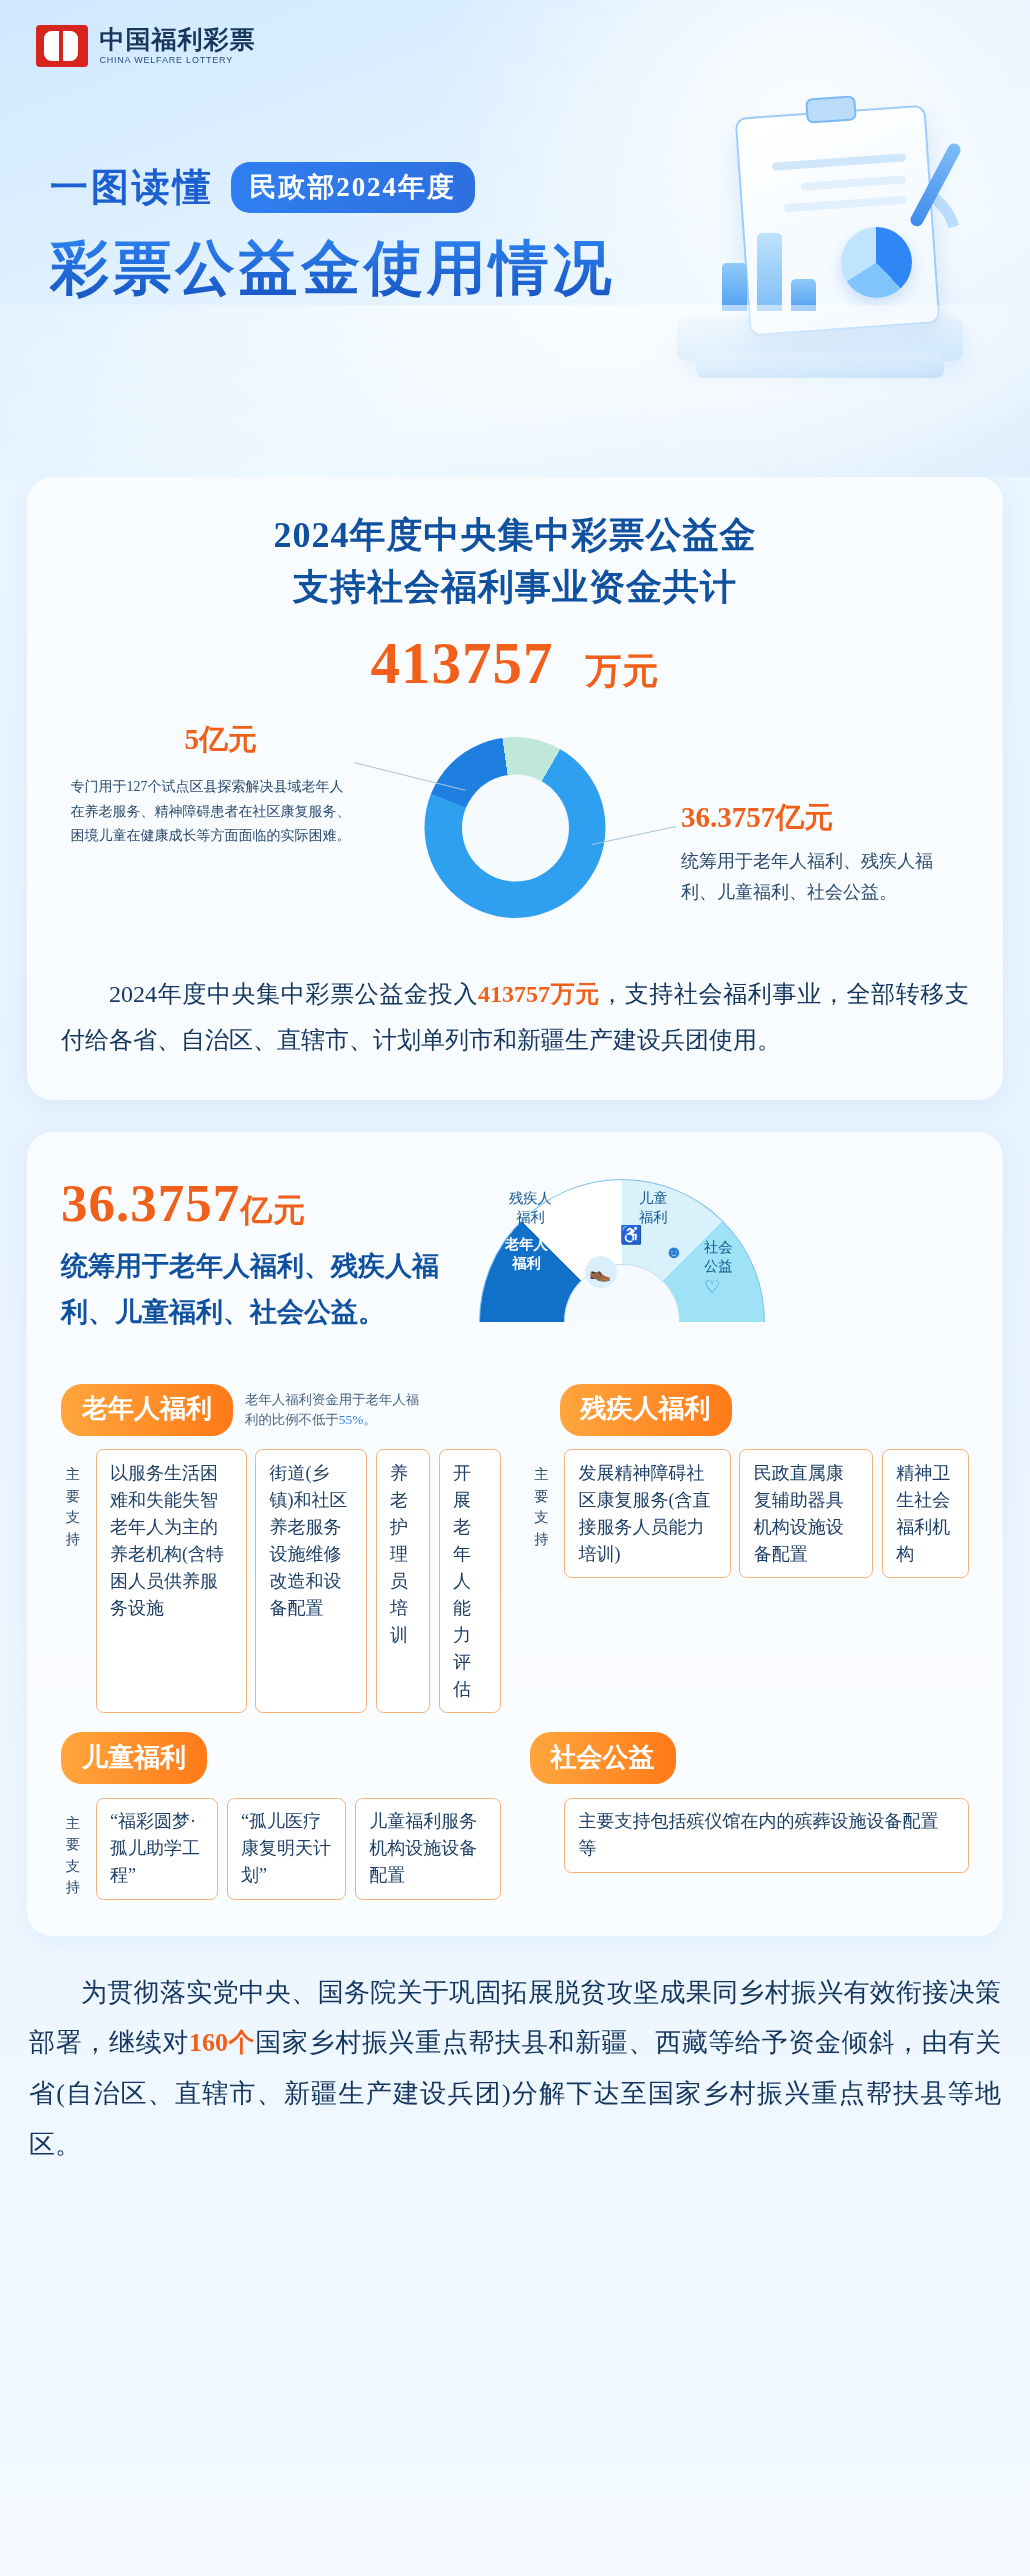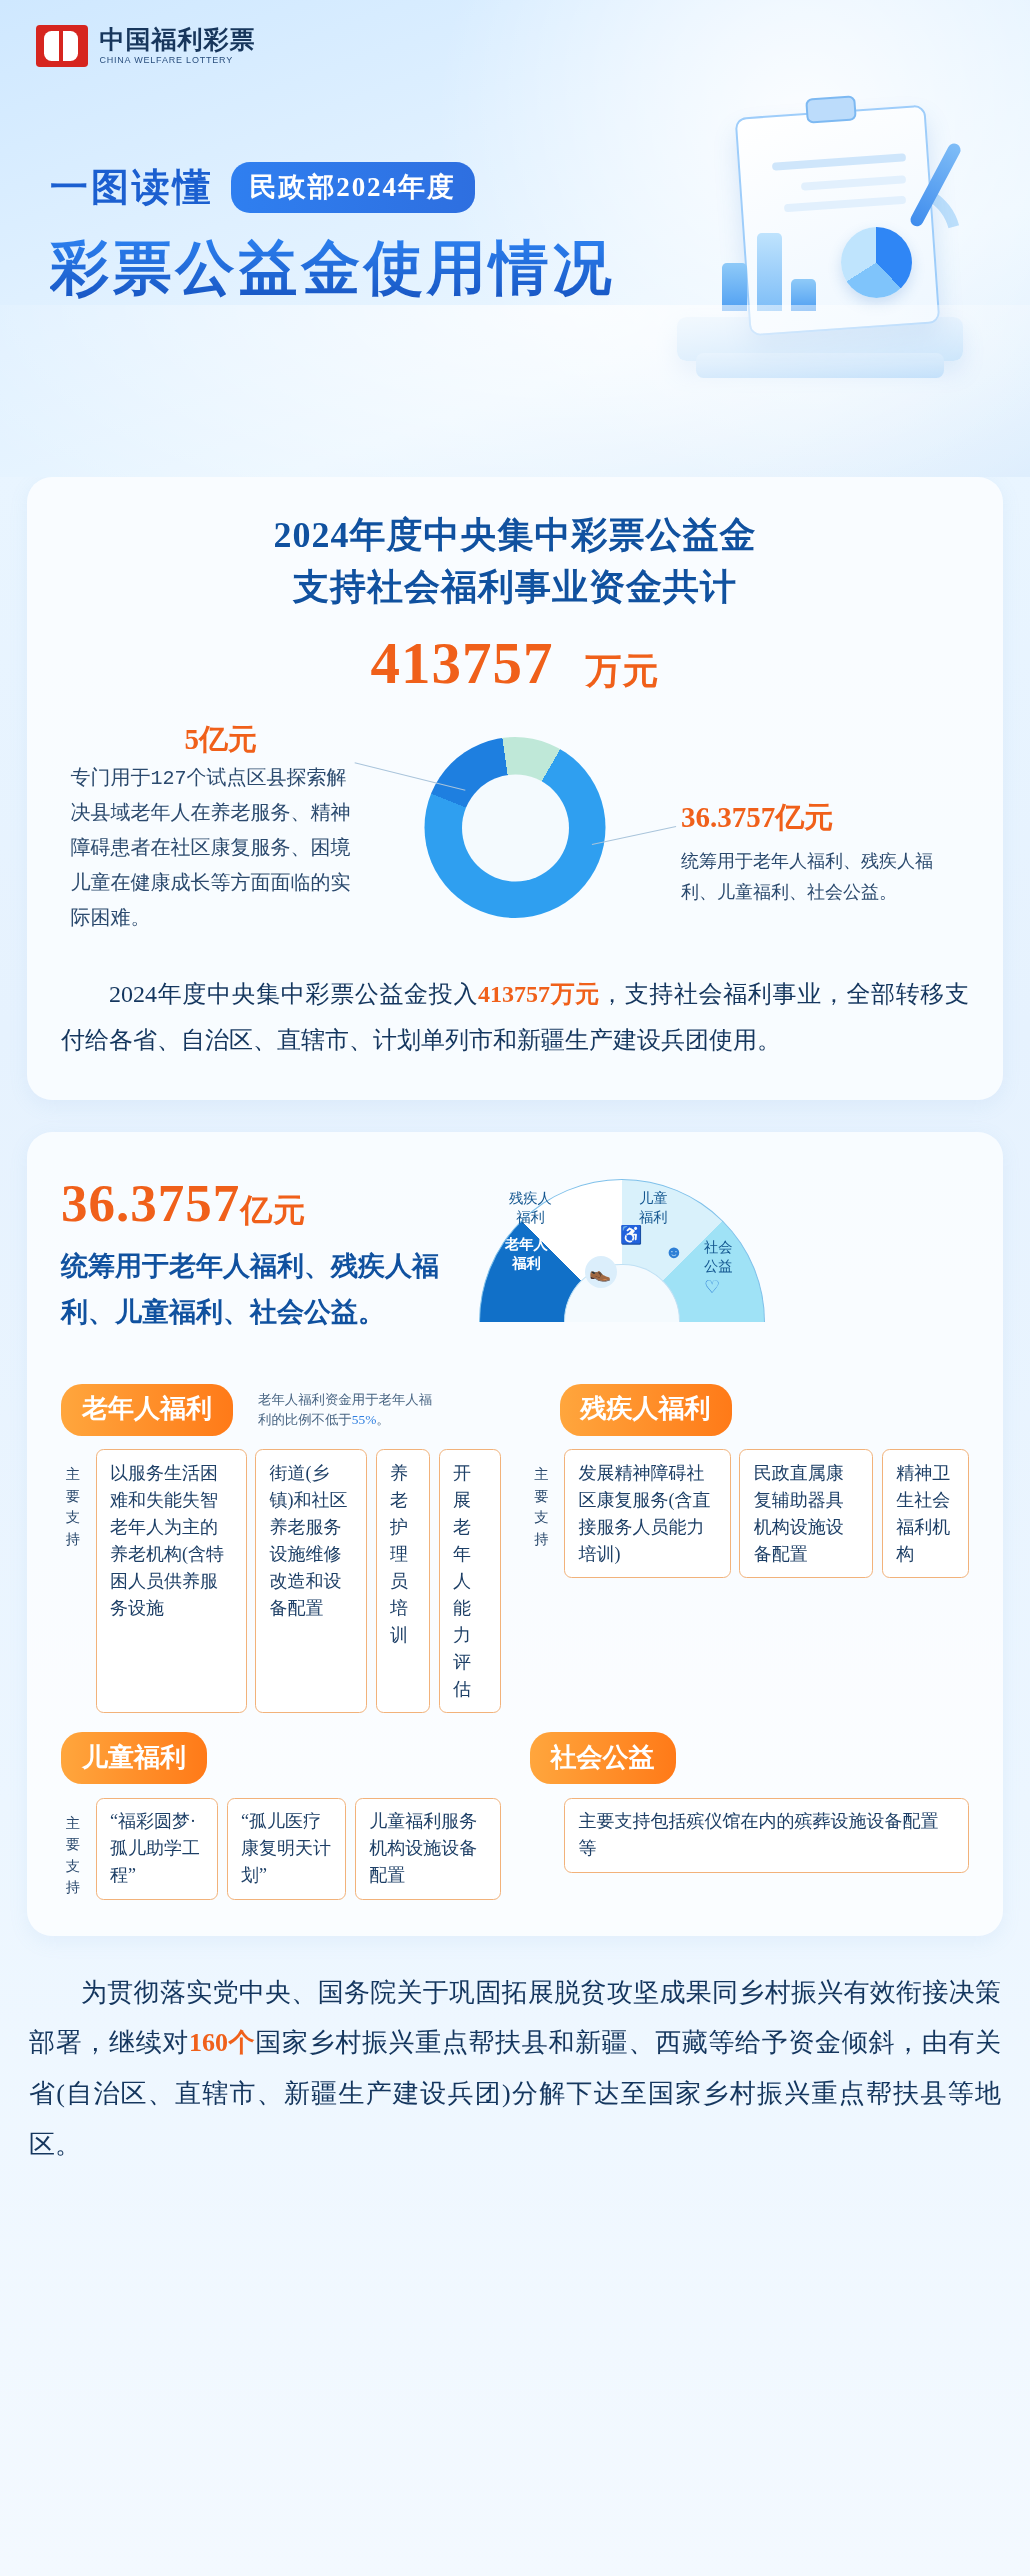--- a/index.html
+++ b/index.html
@@ -247,23 +247,23 @@
     position: absolute; left: 9.5px; top: 17px; width: 286px;
   }
   .callout-left .cl-num {
     color: #f0601a;
     font-family: "Liberation Serif", serif;
     font-size: 29px;
     font-weight: bold;
     margin-left: 114px;
   }
   .callout-left .cl-txt {
-    margin-top: 1px;
-    font-family: Liberation Mono, monospace;
-    font-size: 20px;
+    margin-top: 15px;
+    font-family: Liberation Serif, serif;
+    font-size: 14px;
     color: #2b4a6e;
     line-height: 1.75;
   }
   .callout-right {
     position: absolute; right: 1.9px; top: 95px; width: 286px;
   }
   .callout-right .cr-num {
     color: #f0601a;
     font-family: "Liberation Serif", serif;
     font-size: 29px;
@@ -377,21 +377,21 @@
   .fi-3 { left: 187px; top: 73px; color: #2d7fd6; }
   .fi-4 { left: 225px; top: 107px; color: #2d7fd6; }
 
   
   .cat-grid {
     display: grid;
     grid-template-columns: 1fr 1fr;
     gap: 19px 29px;
     margin-top: 29px;
   }
-  .cat-head { display: flex; align-items: center; gap: 25px; }
+  .cat-head { display: flex; align-items: center; gap: 12px; }
   .cat-pill {
     display: inline-block;
     padding: 7.6px 21px 9.5px;
     border-radius: 21px;
     font-family: "Liberation Serif", serif;
     font-size: 26px;
     font-weight: bold;
     color: #fff;
     white-space: nowrap;
   }

